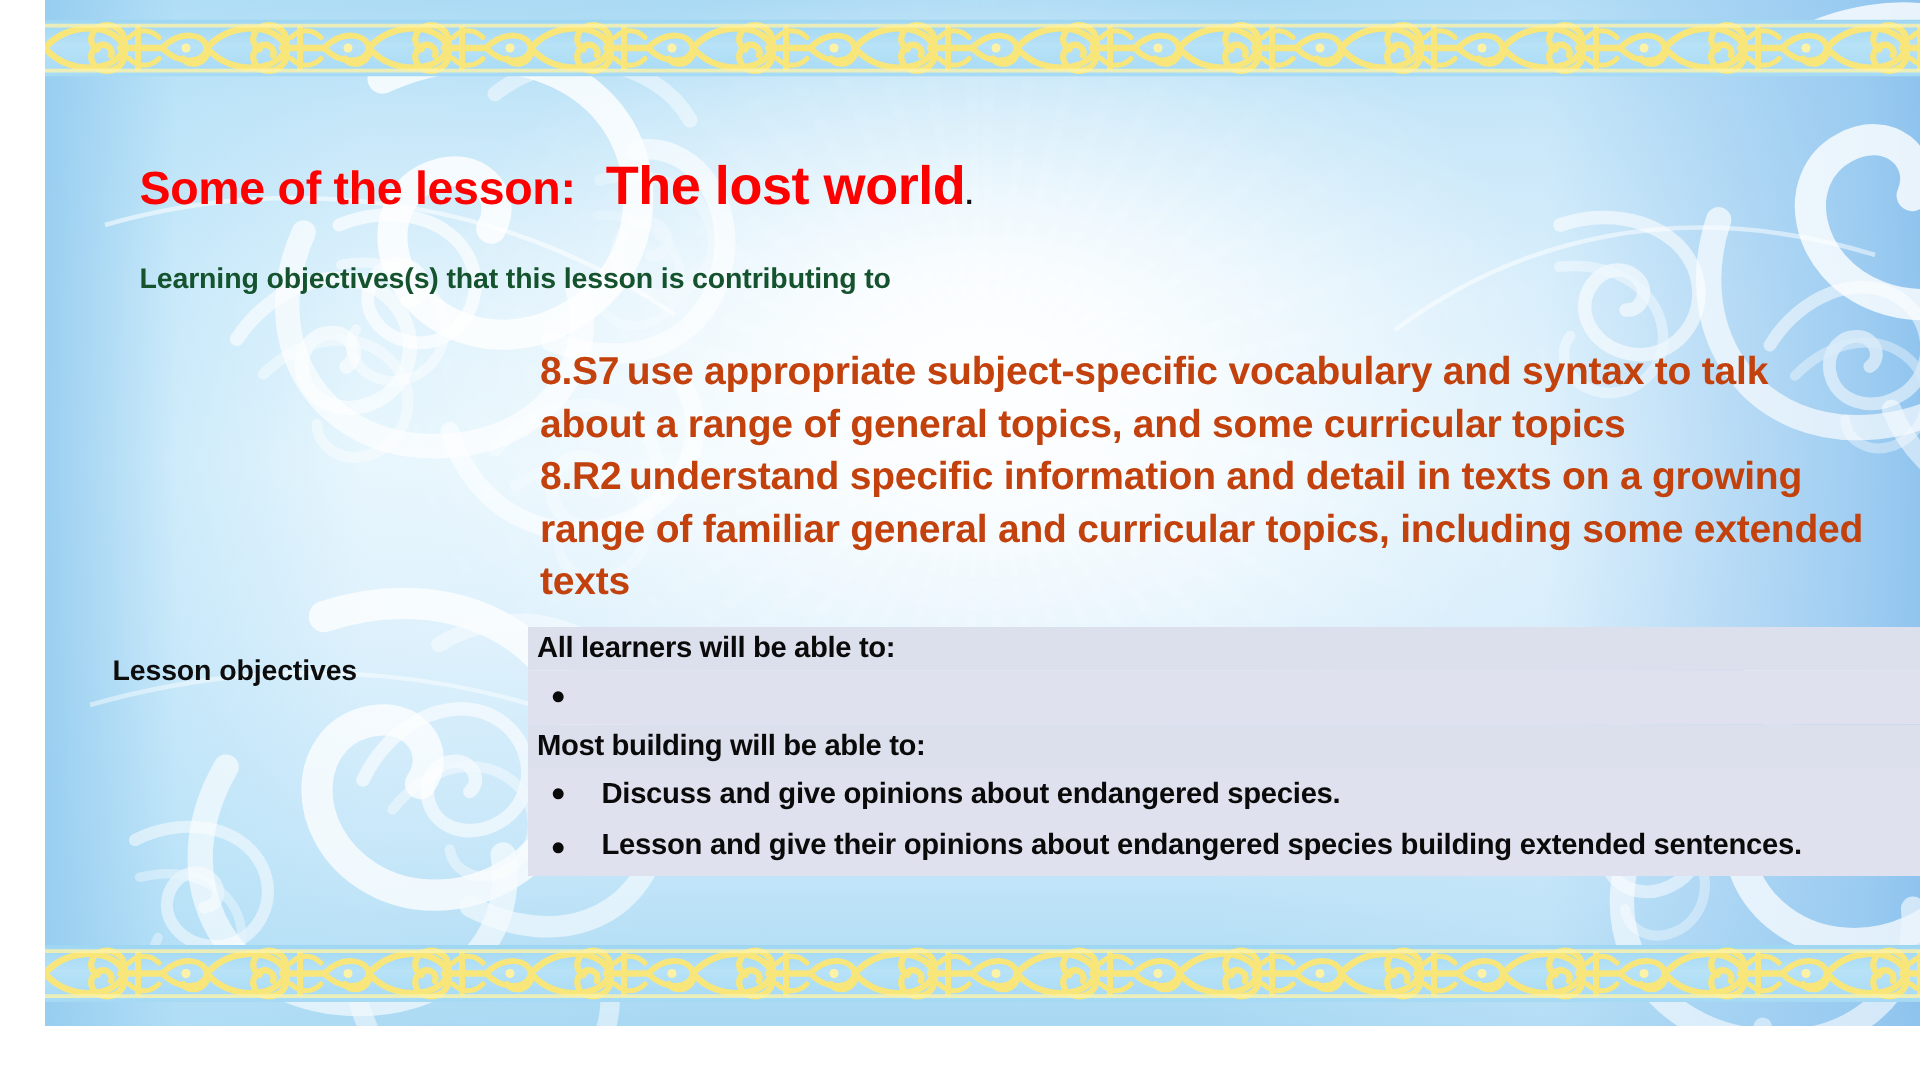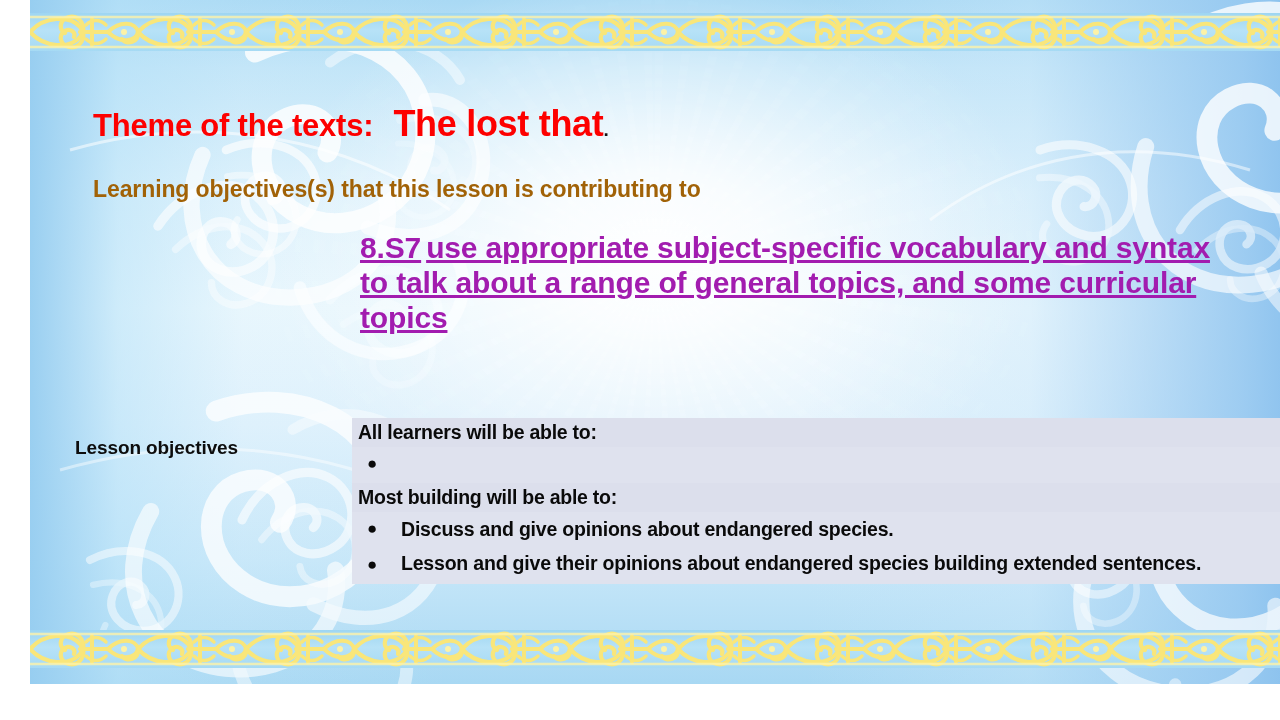--- a/index.html
+++ b/index.html
@@ -120,38 +120,37 @@
   .theme-dot {
     font-size: 19px;
     font-weight: bold;
     color: #141414;
   }
 
   .lo-heading {
     position: absolute;
     left: 63px;
     top: 176px;
-    font-size: 23px;
-    font-weight: bold;
-    color: #a16207;
+    font-size: 19px;
+    font-weight: bold;
+    color: #14532d;
     letter-spacing: -0.1px;
     white-space: nowrap;
   }
 
   .curric {
     position: absolute;
     left: 330px;
     top: 230px;
     width: 884px;
-    font-size: 30px;
-    font-weight: bold;
-    color: #a21caf;
+    font-size: 26px;
+    font-weight: bold;
+    color: #c2410c;
     line-height: 35px;
     letter-spacing: -0.15px;
-    text-decoration: underline;
   }
   .curric .code { margin-right: 5px; }
 
   .lesson-objectives-label {
     position: absolute;
     left: 45px;
     top: 437px;
     font-size: 19px;
     font-weight: bold;
     color: #0d0d0d;
@@ -331,28 +330,31 @@
         <use href="#kaz-unit" x="972"></use>
           <use href="#kaz-unit" x="1080"></use>
           <use href="#kaz-unit" x="1188"></use>
       </g>
       <path d="M0,4 L1250,4" stroke="#fdf3ab" stroke-width="2.5" opacity="0.8"></path>
       <path d="M0,34 L1250,34" stroke="#fdf3ab" stroke-width="2.5" opacity="0.8"></path>
     </svg>
   </div>
 
   <div class="theme-line">
-    <span class="theme-label">Theme of the texts:</span><span class="theme-value">The lost that</span><span class="theme-dot">.</span>
+    <span class="theme-label">Some of the lesson:</span><span class="theme-value">The lost world</span><span class="theme-dot">.</span>
   </div>
 
   <div class="lo-heading">Learning objectives(s) that this lesson is contributing to</div>
 
   <div class="curric">
     <div>
       <span class="code">8.S7</span><span>use appropriate subject-specific vocabulary and syntax to talk about a  range of general  topics, and some curricular topics</span>
+    </div>
+    <div>
+      <span class="code">8.R2</span><span>understand specific information and detail in texts on a growing range of familiar general and curricular topics, including some extended texts</span>
     </div>
   </div>
 
   <div class="lesson-objectives-label">Lesson objectives</div>
 
   <div id="objectives-table">
 
     <div class="row">
       <div class="row-head">All learners will be able to:</div>
     </div>

